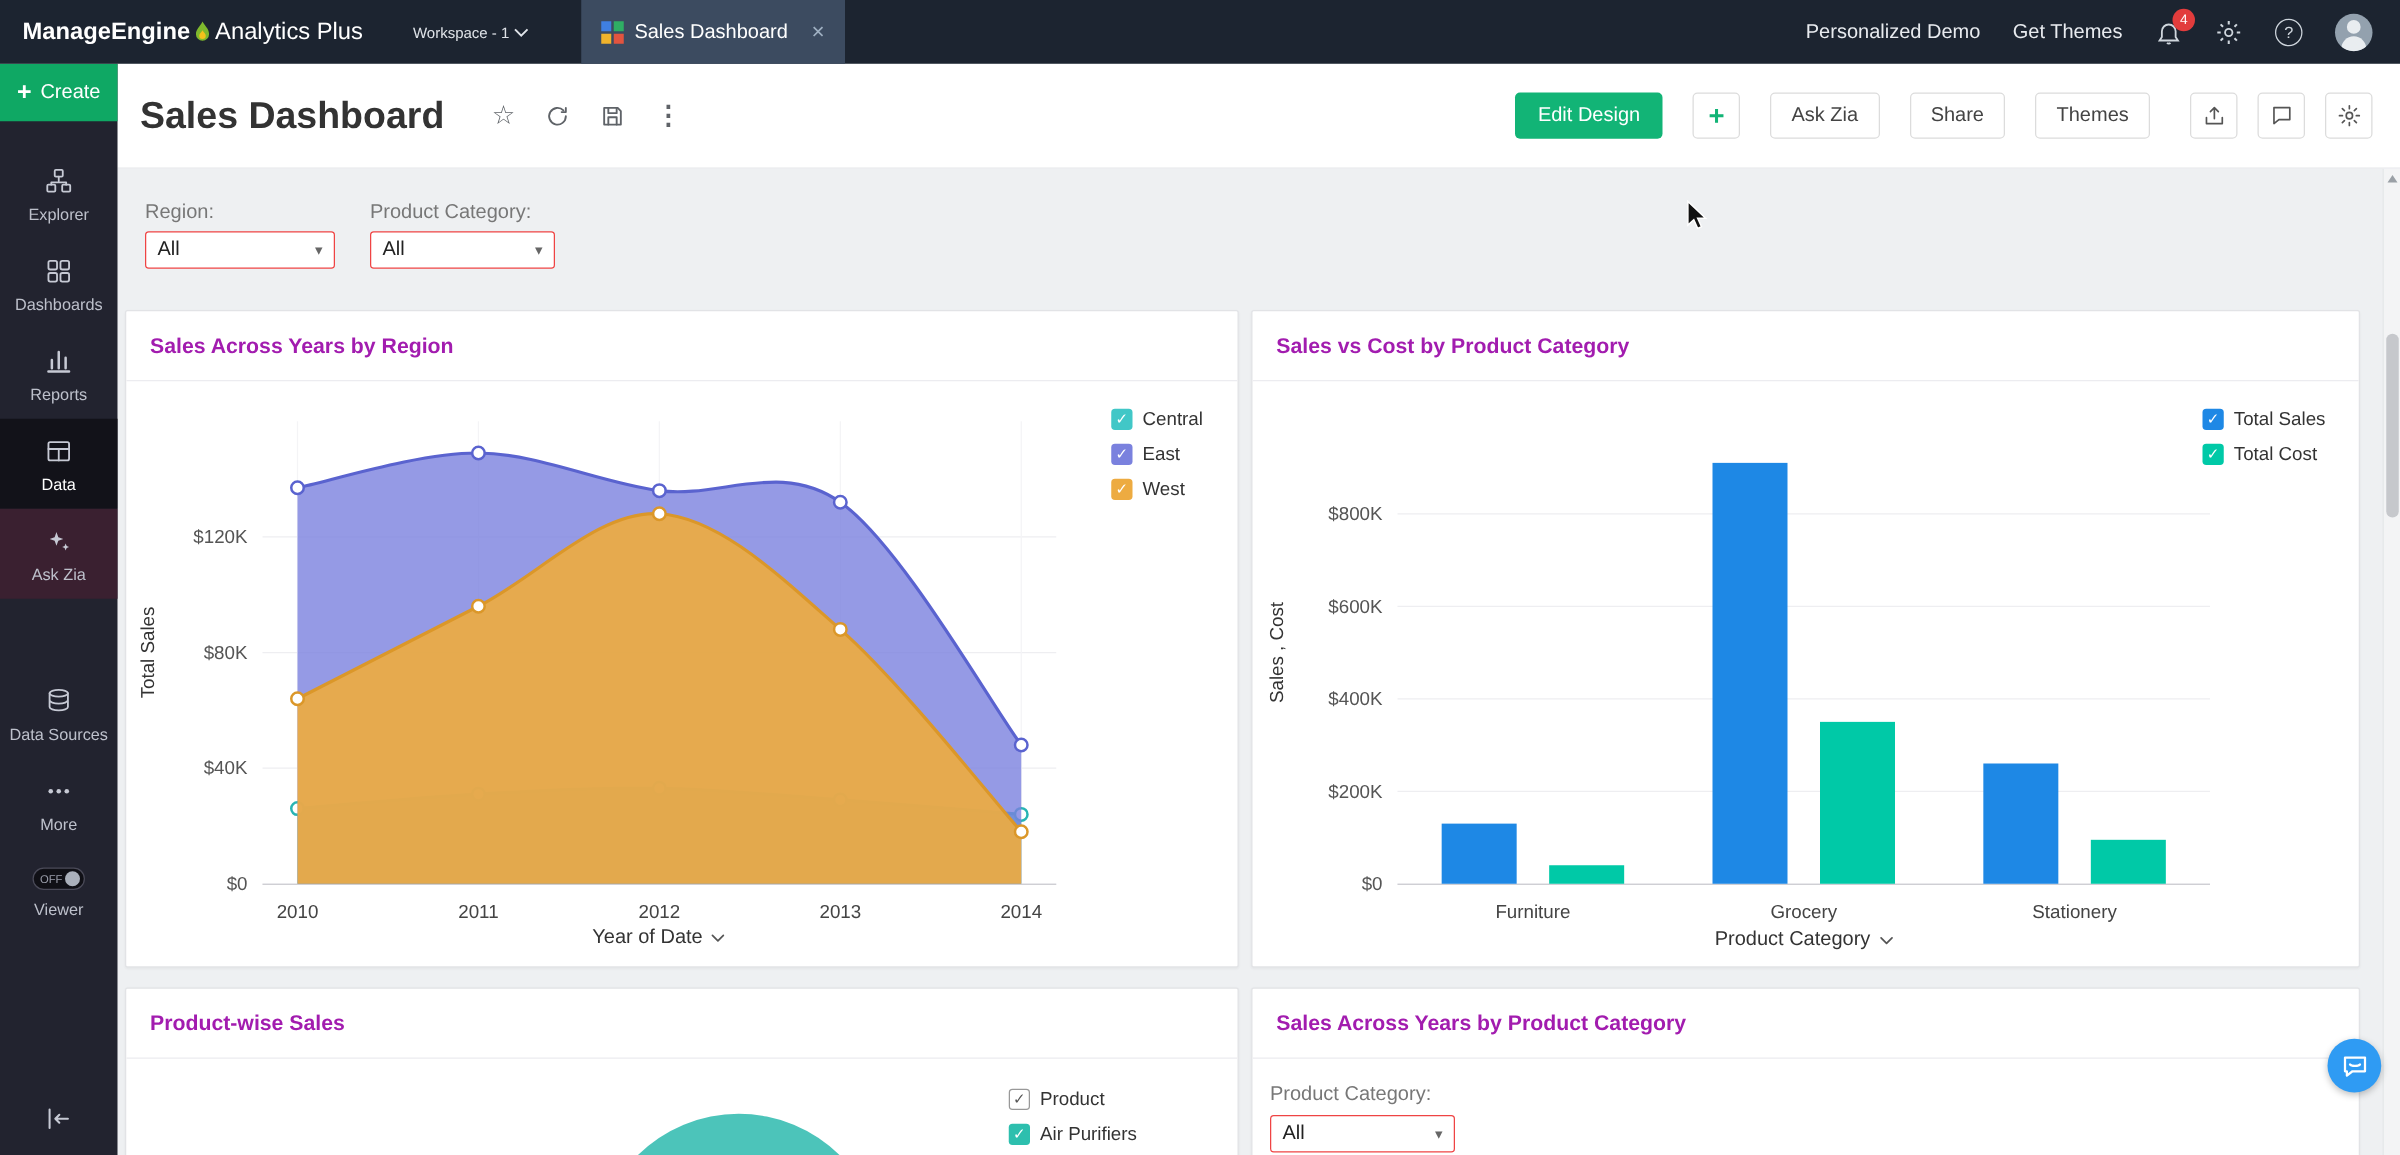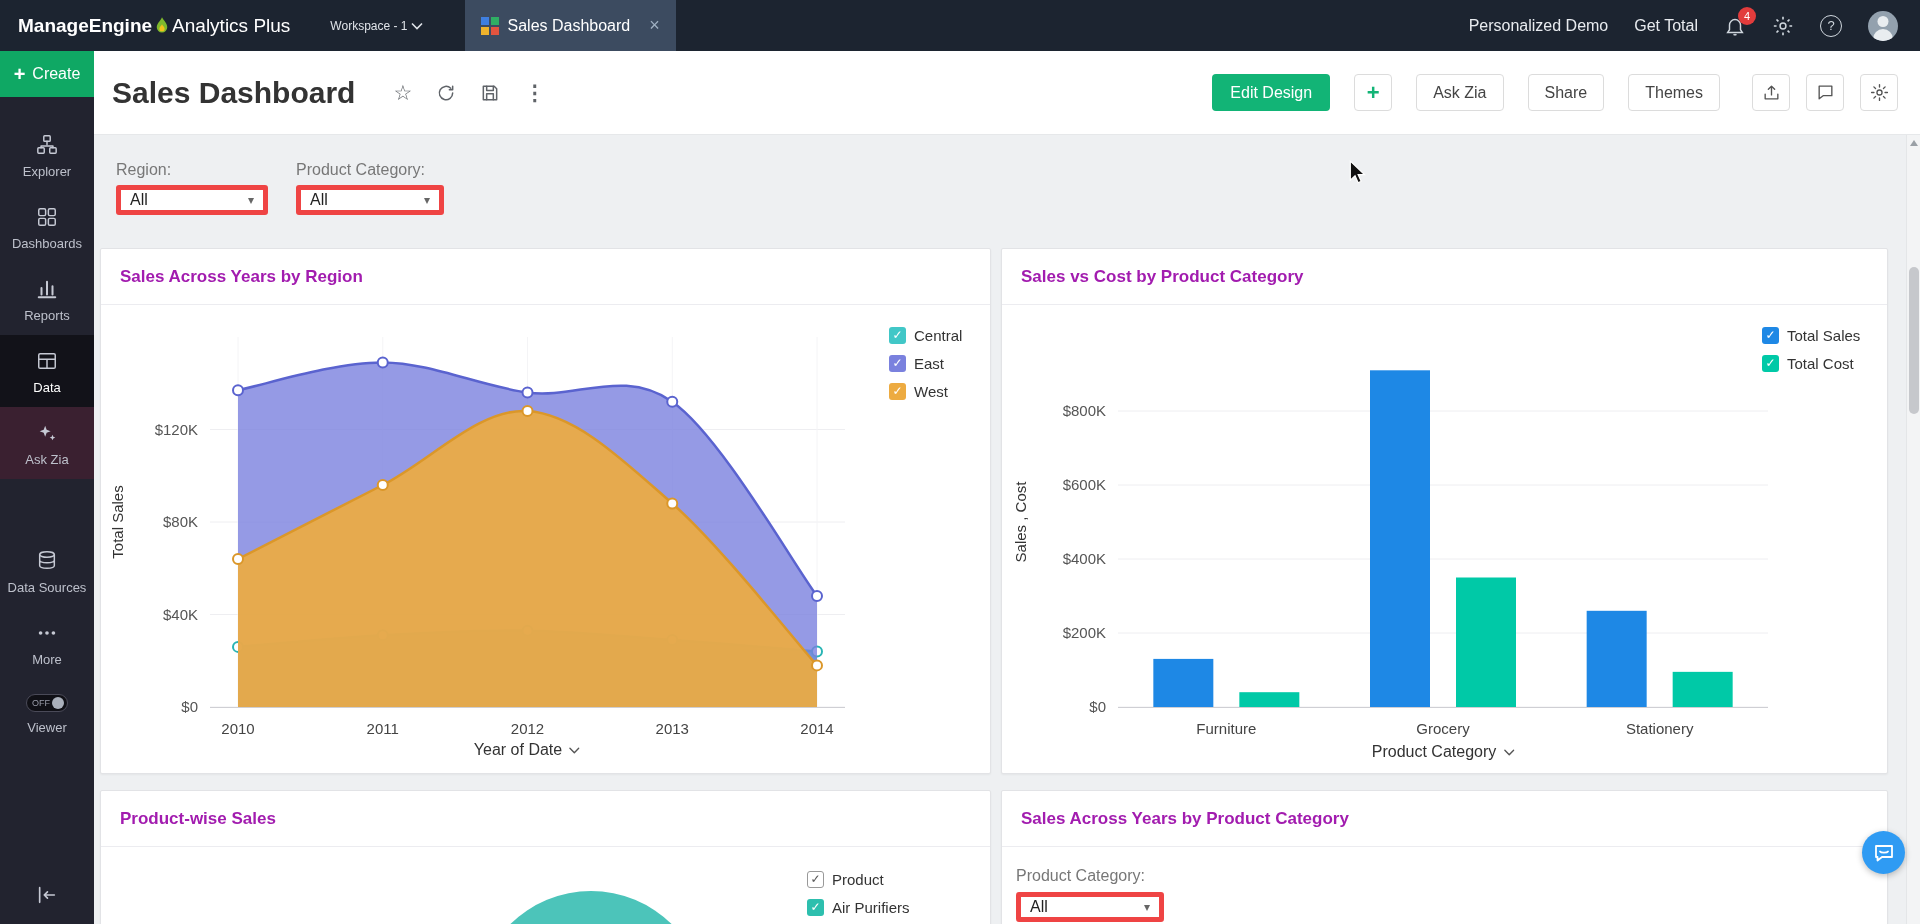--- a/index.html
+++ b/index.html
@@ -57,21 +57,21 @@
 .btn-green{background:#12b476;color:#fff;padding:0 18px}
 .btn-outline{background:#fff;border:1px solid #dcdcdc;color:#444;padding:0 16px}
 .btn-plus{width:38px;padding:0;color:#12b476;font-size:22px;font-weight:bold}
 .btn-iconic{width:38px;padding:0}
 .btn-iconic svg{stroke:#555;fill:none;stroke-width:1.7;stroke-linecap:round;stroke-linejoin:round}
 .icon-group{margin-left:8px;display:flex;gap:16px}
 
 
 .content{position:absolute;top:84px;left:0;right:0;bottom:0;overflow:hidden;background:#eef0f2}
 .filter-label{position:absolute;font-size:16px;color:#777}
-.dropdown{position:absolute;height:30px;background:#fff;border:5px solid #ef4444;border-radius:3px;display:flex;align-items:center;padding:0 9px;font-size:16px;color:#222;cursor:pointer}
+.dropdown{position:absolute;height:30px;background:#fff;border:1px solid #ef4444;border-radius:3px;display:flex;align-items:center;padding:0 9px;font-size:16px;color:#222;cursor:pointer}
 .dropdown .caret{margin-left:auto;color:#666;font-size:12px}
 .card{position:absolute;background:#fff;border:1px solid #e2e3e6;border-radius:2px;box-shadow:0 1px 2px rgba(30,30,40,.05);overflow:hidden}
 .card-title{height:56px;display:flex;align-items:center;padding:0 19px;font-size:17px;font-weight:bold;color:#a21caf;border-bottom:1px solid #ececf0}
 .chart-svg{position:absolute;left:4px;top:66px}
 .legend{position:absolute;display:flex;flex-direction:column;gap:11px}
 .legend-item{display:flex;align-items:center;gap:8px;font-size:15px;color:#333;cursor:pointer}
 .lcheck{width:17px;height:17px;border-radius:3px;color:#fff;font-size:12px;line-height:17px;text-align:center;flex:0 0 17px}
 .lcheck.un{background:#fff;border:1px solid #999;color:#555;line-height:15px}
 .axis-label{position:absolute;display:flex;align-items:center;gap:7px;font-size:16px;color:#333;transform:translateX(-50%);cursor:pointer;white-space:nowrap}
 .axis-label svg{stroke:#555;fill:none;stroke-width:1.6;stroke-linecap:round;stroke-linejoin:round}
@@ -108,21 +108,21 @@
         <i></i>
         <i></i>
         <i></i>
         <i></i>
       </span>
     <span>Sales Dashboard</span>
     <span class="tab-close">×</span>
   </div>
   <div class="top-right">
     <span class="top-link">Personalized Demo</span>
-    <span class="top-link">Get Total</span>
+    <span class="top-link">Get Themes</span>
     <span class="bell-wrap">
       <svg width="22" height="22" viewBox="0 0 24 24">
           <path d="M18 16v-5a6 6 0 1 0-12 0v5l-2 3h16l-2-3z" stroke="#cfd6dd" fill="none" stroke-width="1.6"></path>
           <path d="M10.5 21a2 2 0 0 0 3 0" stroke="#cfd6dd" fill="none" stroke-width="1.6"></path>
         </svg>
       <span class="badge">4</span>
     </span>
     <span style="display:flex">
       <svg width="22" height="22" viewBox="0 0 24 24">
           <circle cx="12" cy="12" r="3.2" stroke="#cfd6dd" fill="none" stroke-width="1.6"></circle>

